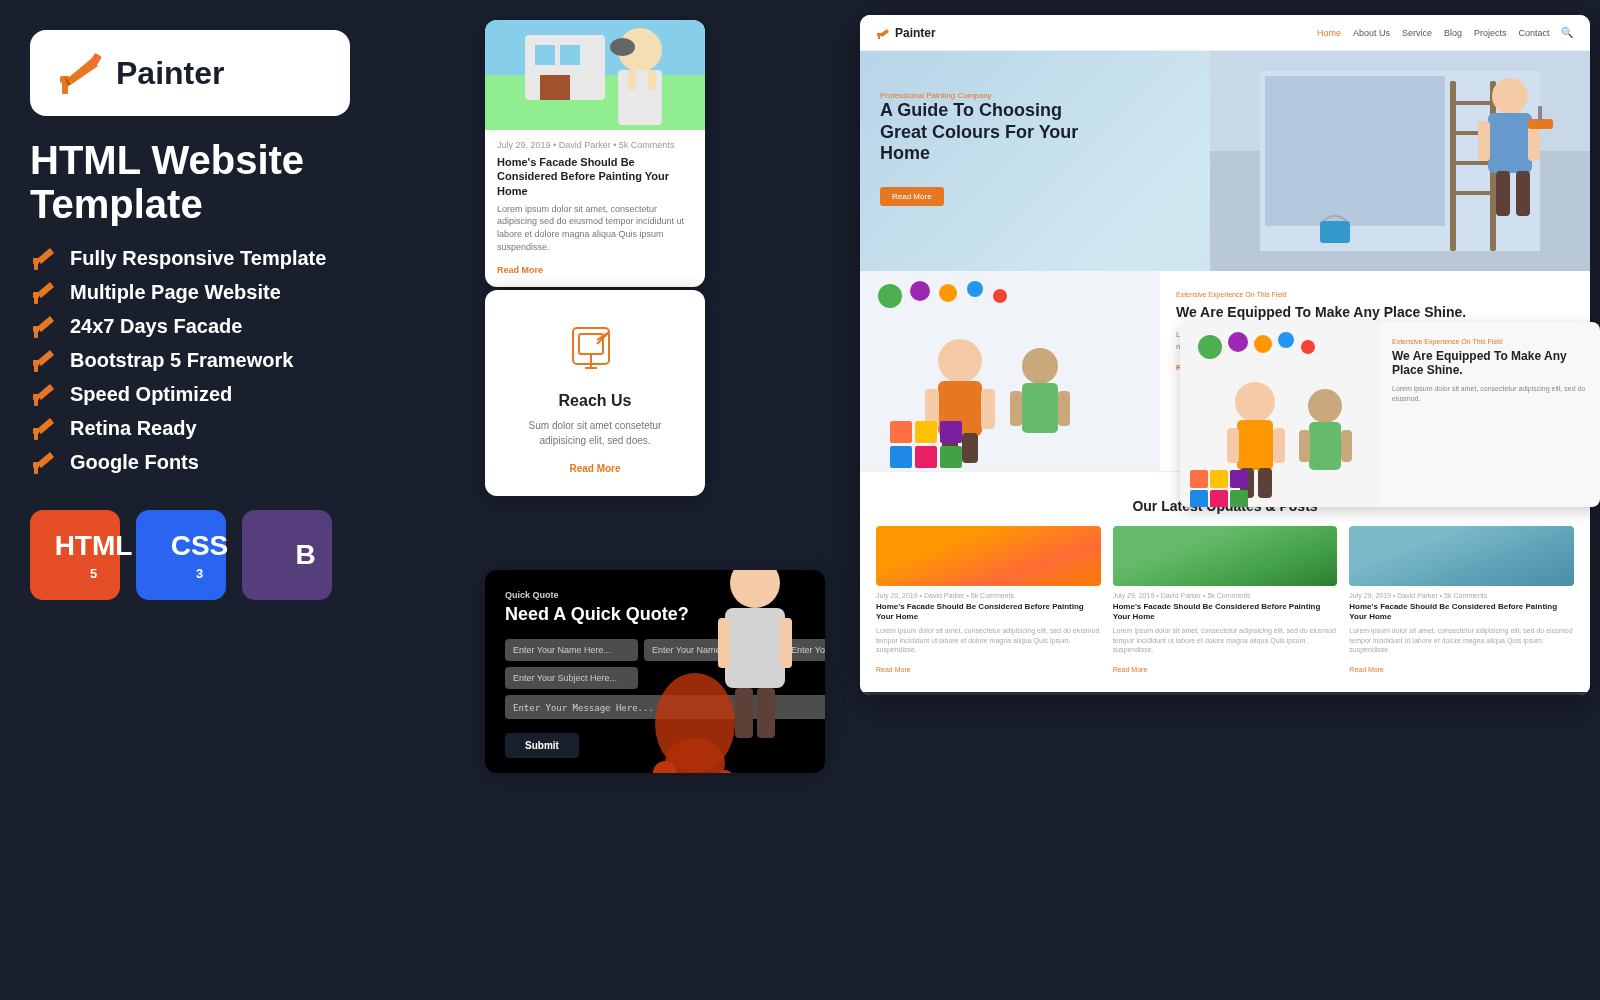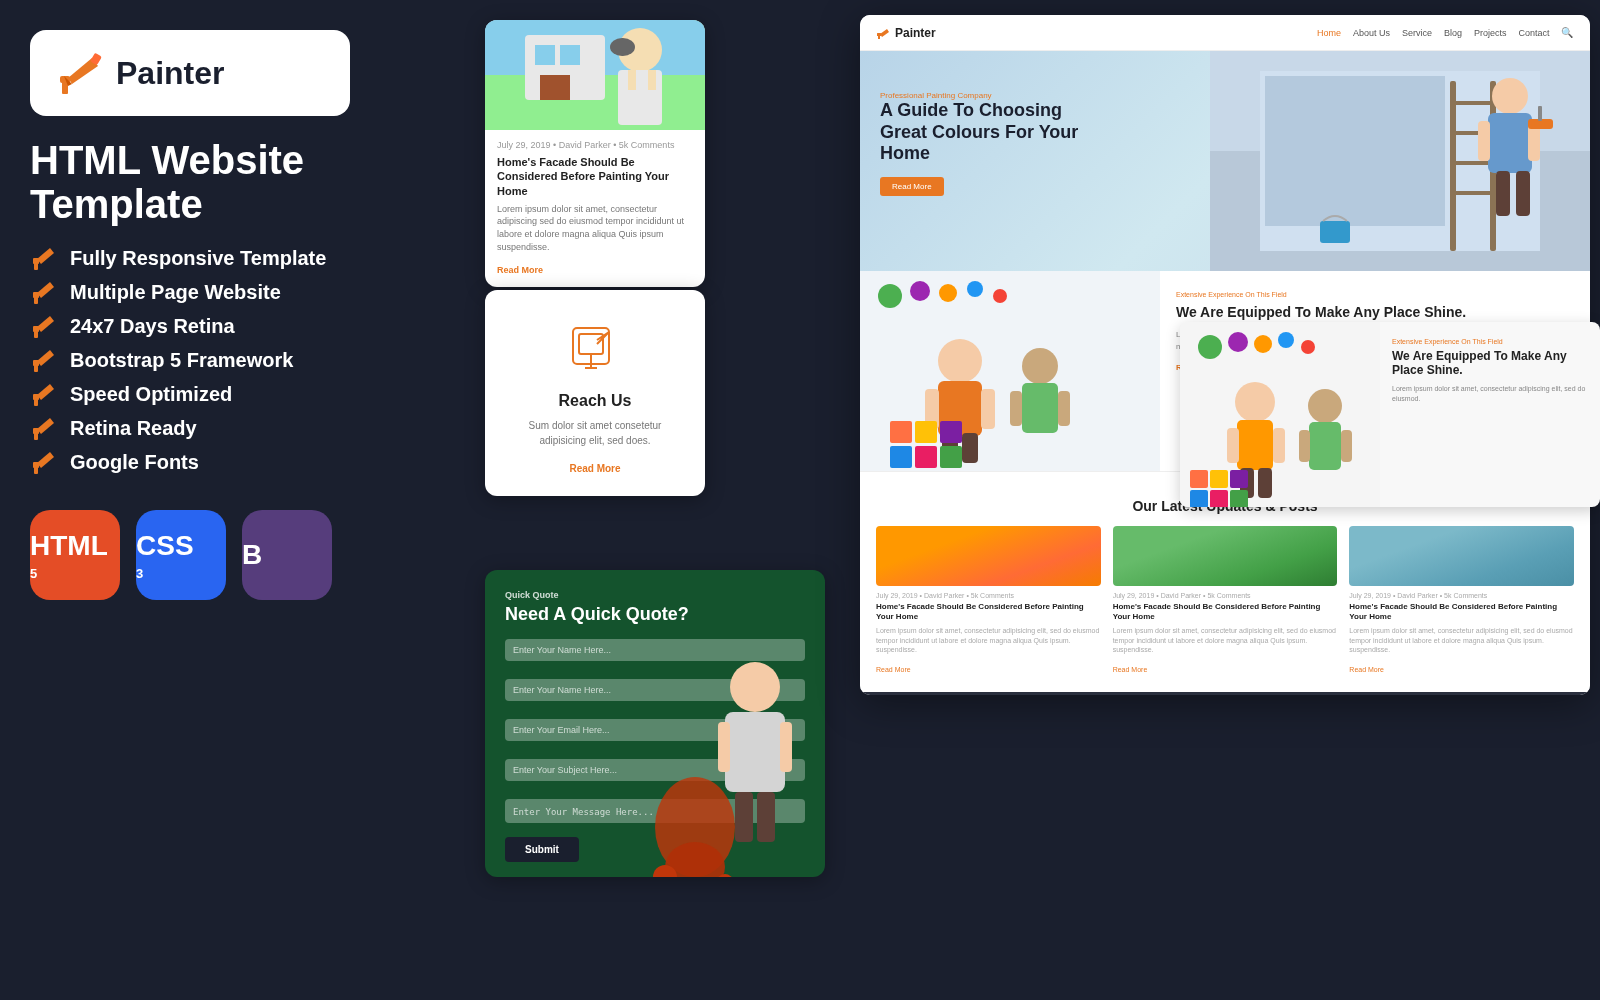--- a/index.html
+++ b/index.html
@@ -74,26 +74,27 @@
     }
 
     .tech-badges {
       display: flex;
       gap: 16px;
       margin-top: 10px;
     }
     .badge {
       width: 90px;
       height: 90px;
-      border-radius: 20px;
+      border-radius: 13px;
       display: flex;
       flex-direction: column;
-      align-items: flex-start;
+      align-items: center;
       justify-content: center;
       gap: 4px;
+      padding-left: 37px;
     }
     .badge-html { background: #e44d26; }
     .badge-css { background: #2965f1; }
     .badge-bootstrap { background: #563d7c; }
     .badge-logo-text {
       color: white;
       font-size: 28px;
       font-weight: 900;
     }
     .badge-num {
@@ -158,29 +159,29 @@
     .reach-title { font-size: 16px; font-weight: 700; color: #222; margin-bottom: 8px; }
     .reach-desc { font-size: 10px; color: #777; line-height: 1.5; margin-bottom: 10px; }
     .reach-readmore { font-size: 10px; color: #e87722; font-weight: 600; cursor: pointer; }
 
     
     .card-quote {
       position: absolute;
       left: 15px;
       top: 570px;
       width: 340px;
-      background: #14532d;
+      background: #000000;
       border-radius: 12px;
       padding: 20px 20px 15px;
       box-shadow: 0 4px 20px rgba(0,0,0,0.3);
       overflow: hidden;
     }
     .quote-label { font-size: 9px; color: rgba(255,255,255,0.8); margin-bottom: 4px; font-weight: 600; }
     .quote-title { font-size: 18px; font-weight: 800; color: white; margin-bottom: 14px; }
-    .quote-form { display: grid; grid-template-columns: 1fr; gap: 18px; margin-bottom: 8px; }
+    .quote-form { display: grid; grid-template-columns: 1fr 1fr 1fr; gap: 6px; margin-bottom: 8px; }
     .quote-input {
       background: rgba(255,255,255,0.3);
       border: none;
       border-radius: 4px;
       padding: 6px 8px;
       font-size: 9px;
       color: rgba(255,255,255,0.8);
       outline: none;
     }
     .quote-input::placeholder { color: rgba(255,255,255,0.7); }
@@ -245,21 +246,21 @@
       overflow: hidden;
       background: linear-gradient(135deg, #b8d4e8 0%, #d0e8f0 50%, #c5dae8 100%);
     }
     .wp-hero-text {
       position: absolute;
       left: 20px;
       top: 40px;
       z-index: 2;
     }
     .wp-hero-subtitle { font-size: 8px; color: #e87722; margin-bottom: 0; font-weight: 500; }
-    .wp-hero-title { font-size: 18px; font-weight: 800; color: #1a1f2e; line-height: 1.2; margin-bottom: 10px; width: 200px; }
+    .wp-hero-title { font-size: 18px; font-weight: 800; color: #1a1f2e; line-height: 1.2; margin-bottom: 20px; width: 200px; }
     .wp-hero-btn {
       background: #e87722;
       color: white;
       border: none;
       border-radius: 3px;
       padding: 5px 12px;
       font-size: 8px;
       cursor: pointer;
     }
     .wp-hero-img {
@@ -396,21 +397,21 @@
         <path d="M7 15 L20 4 L24 9 L11 20 Z" fill="#e87722"></path>
       </svg>
       <span>Multiple Page Website</span>
     </li>
     <li>
       <svg class="feature-icon" viewBox="0 0 28 28">
         <rect x="4" y="18" width="4" height="8" rx="1" fill="#e87722"></rect>
         <rect x="3" y="14" width="6" height="6" rx="1" fill="#e87722"></rect>
         <path d="M7 15 L20 4 L24 9 L11 20 Z" fill="#e87722"></path>
       </svg>
-      <span>24x7 Days Retina</span>
+      <span>24x7 Days Facade</span>
     </li>
     <li>
       <svg class="feature-icon" viewBox="0 0 28 28">
         <rect x="4" y="18" width="4" height="8" rx="1" fill="#e87722"></rect>
         <rect x="3" y="14" width="6" height="6" rx="1" fill="#e87722"></rect>
         <path d="M7 15 L20 4 L24 9 L11 20 Z" fill="#e87722"></path>
       </svg>
       <span>Bootstrap 5 Framework</span>
     </li>
     <li>

